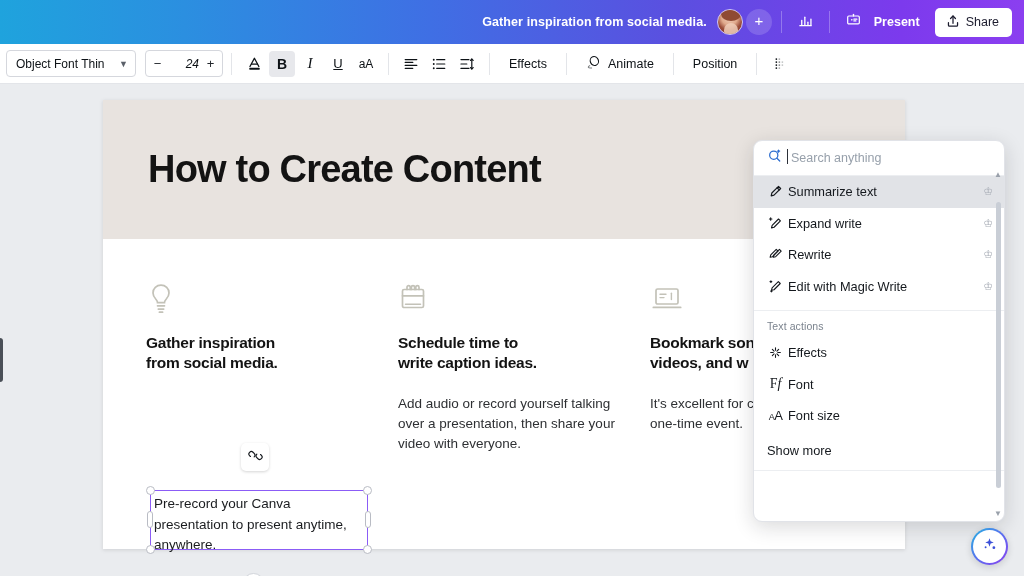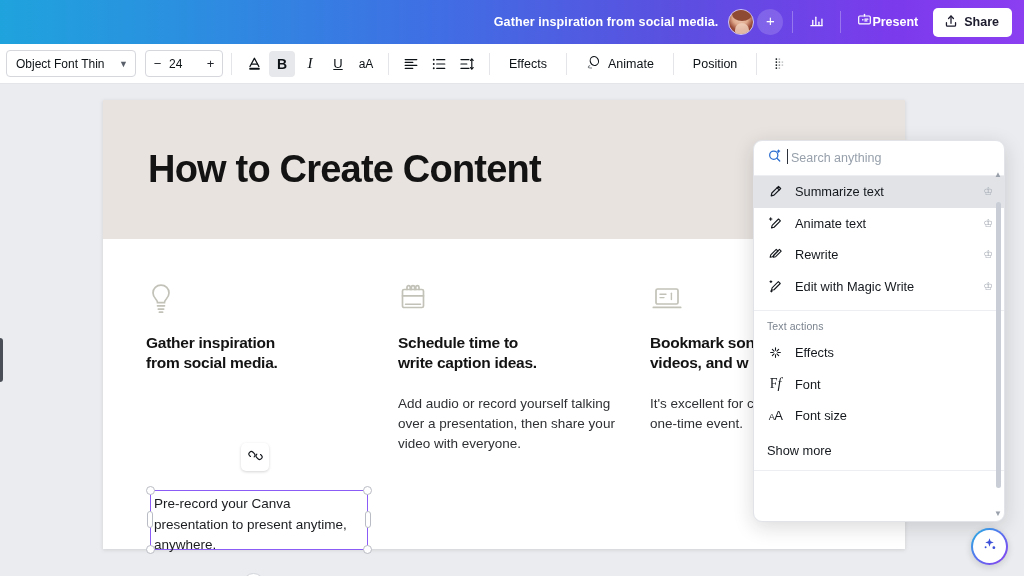--- a/index.html
+++ b/index.html
@@ -47,29 +47,29 @@
     width: 26px; height: 26px; margin-left: 3px;
     border-radius: 50%; background: rgba(255,255,255,.16);
     color: #fff; font-size: 15px; line-height: 24px; text-align: center;
     font-weight: 400;
   }
   .tb-divider {
     width: 1px; height: 22px; background: rgba(255,255,255,.28);
     margin: 0 9px;
   }
   .tb-icon-btn {
-    height: 28px; display: flex; align-items: center; gap: 0;
+    height: 28px; display: flex; align-items: center; gap: 13px;
     padding: 0 7px; border-radius: 4px; color: #fff; font-size: 12.5px;
     font-weight: 600;
   }
   .share-btn {
     display: flex; align-items: center; gap: 6px;
     background: #fff; color: #1c1c2e;
     height: 29px; padding: 0 13px 0 11px;
-    border-radius: 5px; font-size: 12.5px; font-weight: 700;
+    border-radius: 5px; font-size: 12.5px; font-weight: 400;
     margin-left: 8px; margin-right: 12px;
   }
 
   
   .toolbar {
     position: absolute; left: 0; top: 44px;
     width: 1024px; height: 40px;
     background: #ffffff;
     display: flex; align-items: center;
     border-bottom: 1px solid #e3e5e9;
@@ -82,21 +82,21 @@
     padding: 0 7px 0 9px; font-size: 12px; color: #0d1216;
   }
   .chev { font-size: 9px; color: #5a6069; }
   .size-group {
     display: flex; align-items: center;
     height: 27px; margin-left: 9px;
     border: 1px solid #d5d7dd; border-radius: 4px;
     overflow: hidden;
   }
   .size-btn { width: 23px; text-align: center; font-size: 13px; color: #22262c; }
-  .size-val { width: 30px; text-align: left; font-size: 12px; color: #0d1216; }
+  .size-val { width: 30px; text-align: right; font-size: 12px; color: #0d1216; font-style: italic; }
   .tbar-sep { width: 1px; height: 22px; background: #e3e5e9; margin: 0 8px; }
   .ticon {
     width: 26px; height: 26px; border-radius: 4px;
     display: flex; align-items: center; justify-content: center;
     font-size: 14px; color: #0d1216; margin: 0 1px;
   }
   .ticon.active { background: #e7e8ec; }
   .ticon.u-line { text-decoration: underline; }
   .tlabel {
     height: 27px; display: flex; align-items: center; gap: 6px;
@@ -214,21 +214,21 @@
     content: ""; position: absolute; left: -4px; top: -2px;
     width: 1px; height: 15px; background: #2c3038;
   }
   .mp-list { position: relative; height: 346px; }
   .mp-group {
     font-size: 10.5px; color: #7b838e; padding: 9px 13px 5px;
     letter-spacing: .1px;
   }
   .mp-item {
     height: 31.5px; display: flex; align-items: center;
-    gap: 11px; padding: 0 11px 0 13px;
+    gap: 4px; padding: 0 11px 0 13px;
     font-size: 12.8px; color: #14181d;
   }
   .mp-item.hl { background: #e1e3e7; }
   .mp-item .crown { margin-left: auto; color: #a9aeb7; font-size: 11px; }
   .mp-icon { width: 17px; display: flex; justify-content: center; color: #14181d; }
   .mp-sep { height: 1px; background: #eceef1; margin: 8px 0 0; }
   .mp-more {
     font-size: 12.8px; color: #14181d;
     padding: 11px 13px 12px;
   }
@@ -512,21 +512,21 @@
       <span class="crown">♔</span>
     </div>
 
     <div class="mp-item">
       <span class="mp-icon">
         <svg width="15" height="15" viewBox="0 0 18 18" fill="none" stroke="#14181d" stroke-width="1.35" stroke-linecap="round" stroke-linejoin="round">
           <path d="M12.6 3.6l2.3 2.3-7.6 7.6-3.1.8.8-3.1z"></path>
           <path d="M3.2 2.1v3M1.7 3.6h3"></path>
         </svg>
       </span>
-      <span>Animate text</span>
+      <span>Expand write</span>
       <span class="crown">♔</span>
     </div>
 
     <div class="mp-item">
       <span class="mp-icon">
         <svg width="15" height="15" viewBox="0 0 18 18" fill="none" stroke="#14181d" stroke-width="1.3" stroke-linecap="round" stroke-linejoin="round">
           <path d="M9.9 2.9l2.1 2.1-6.6 6.6-2.8.7.7-2.8z"></path>
           <path d="M13.7 2.9l2.1 2.1-6.6 6.6-2.8.7.7-2.8z"></path>
         </svg>
       </span>

